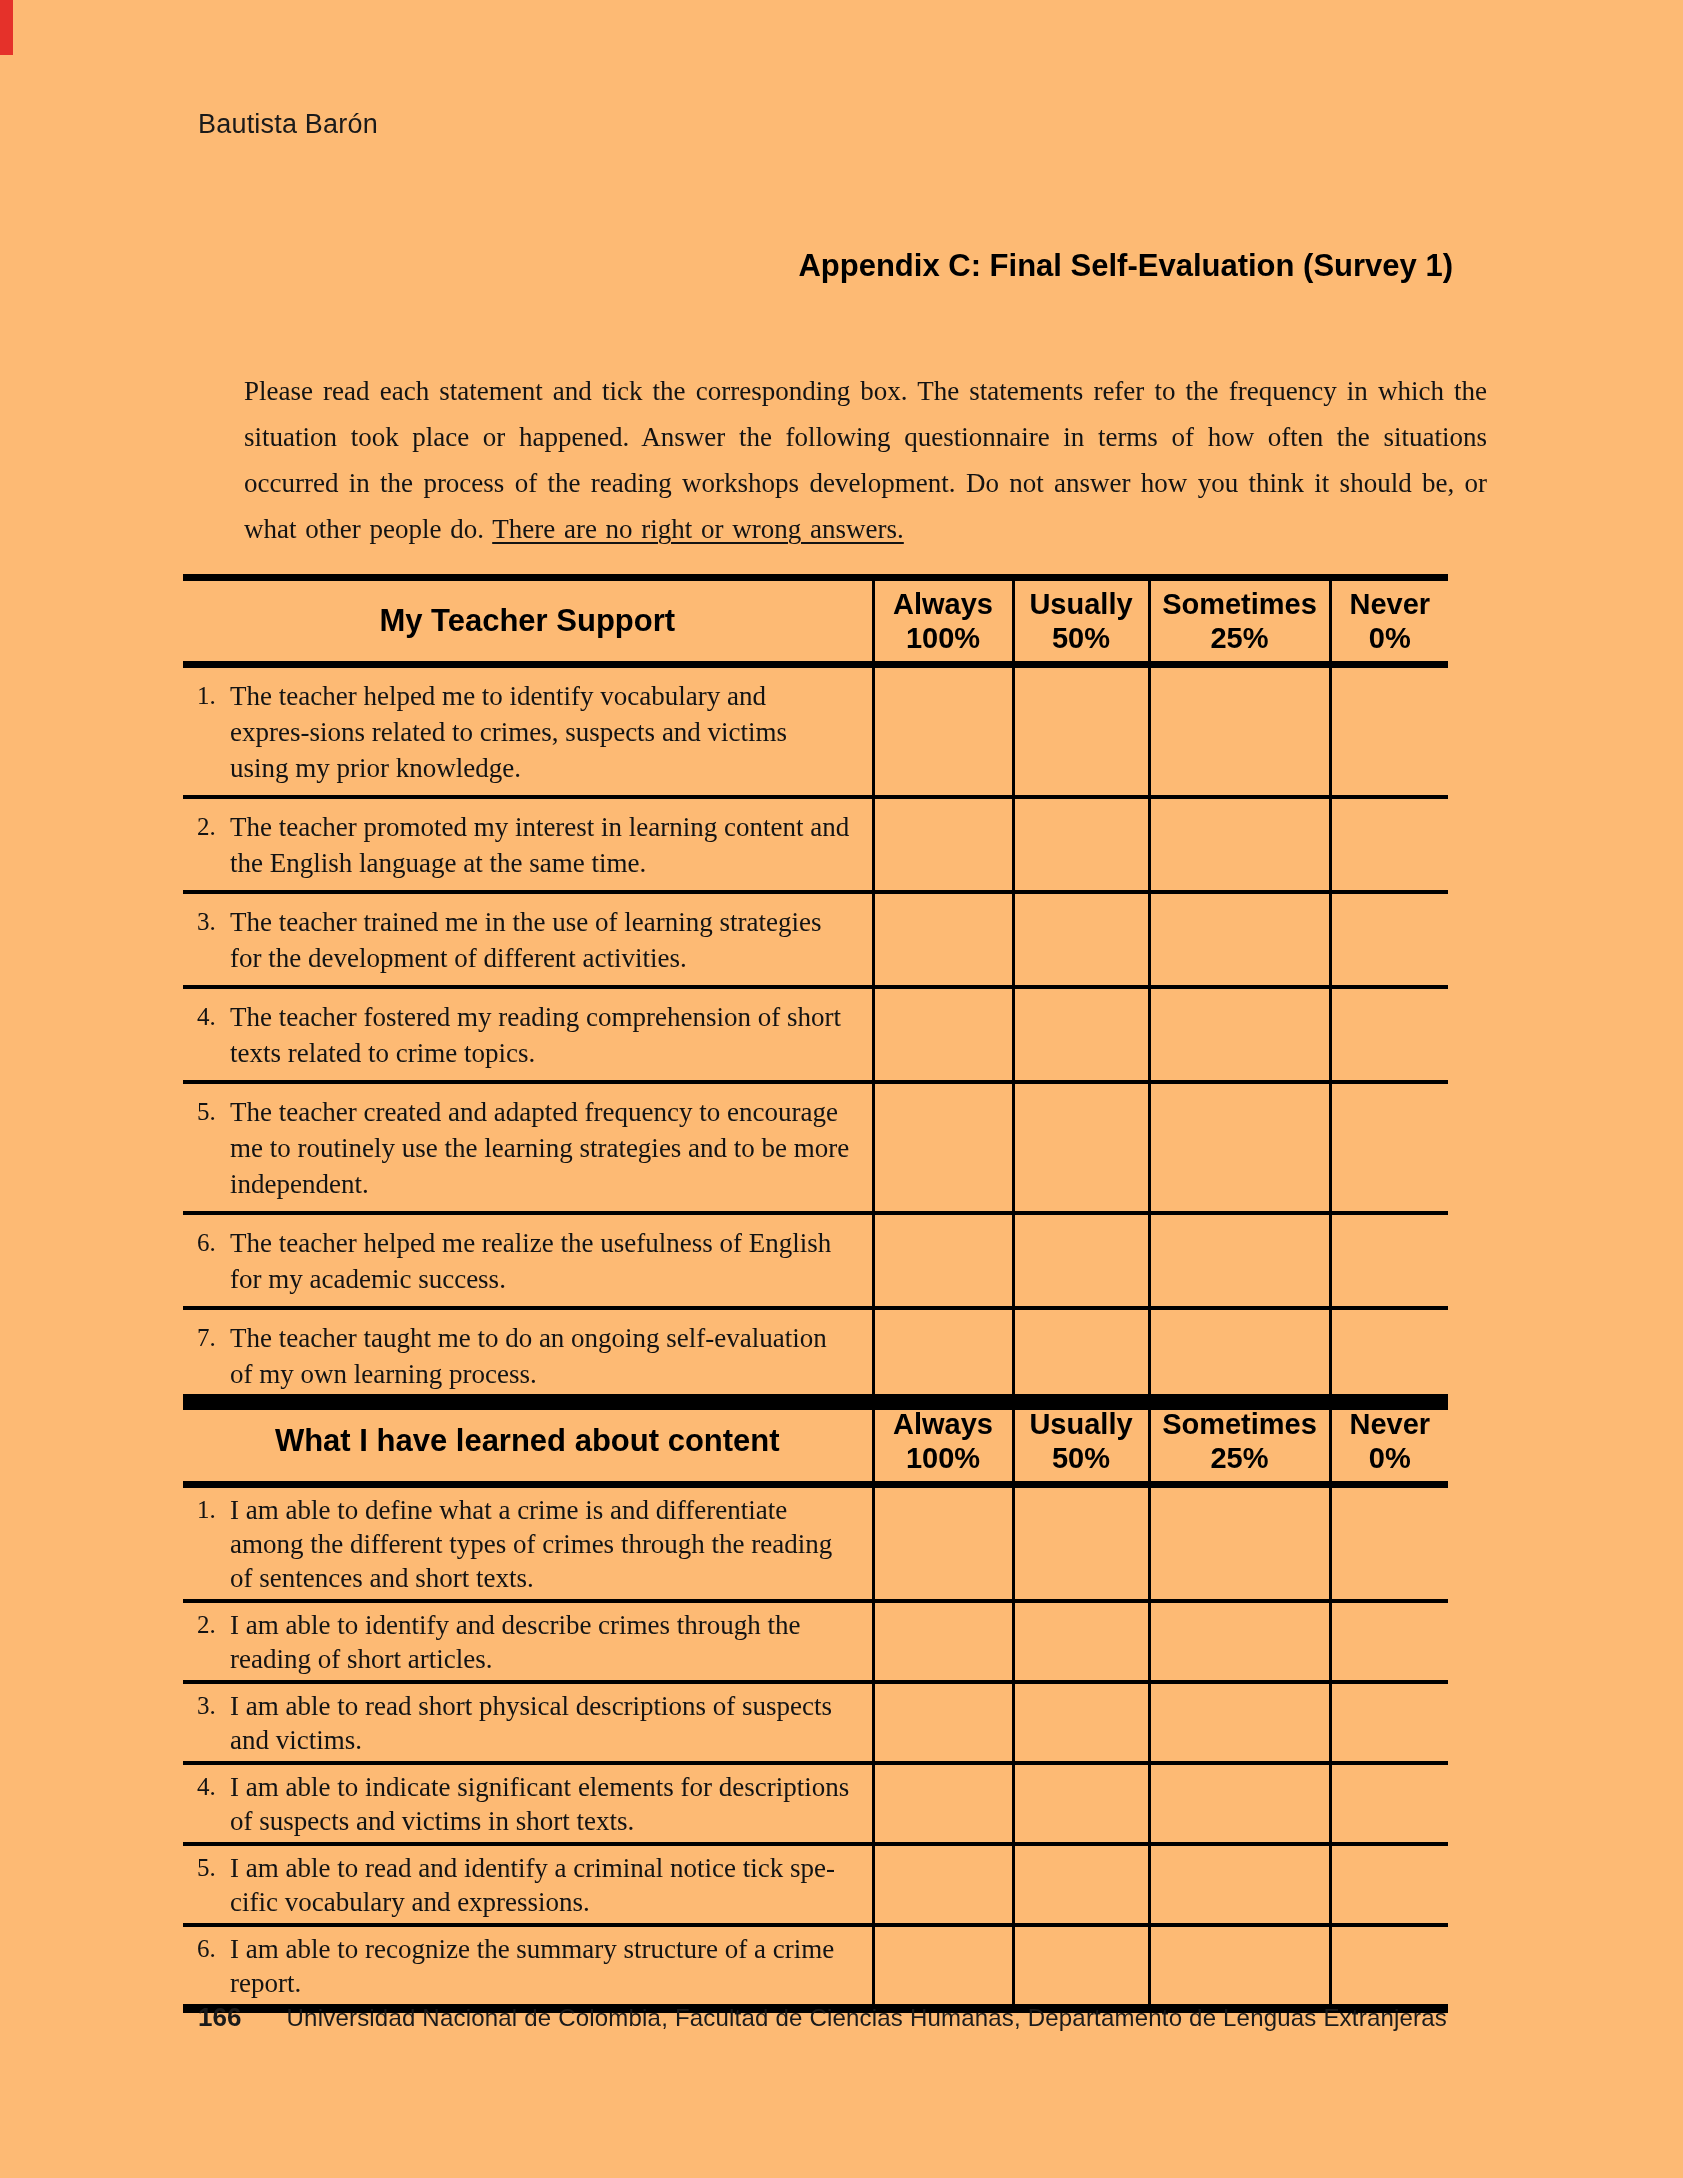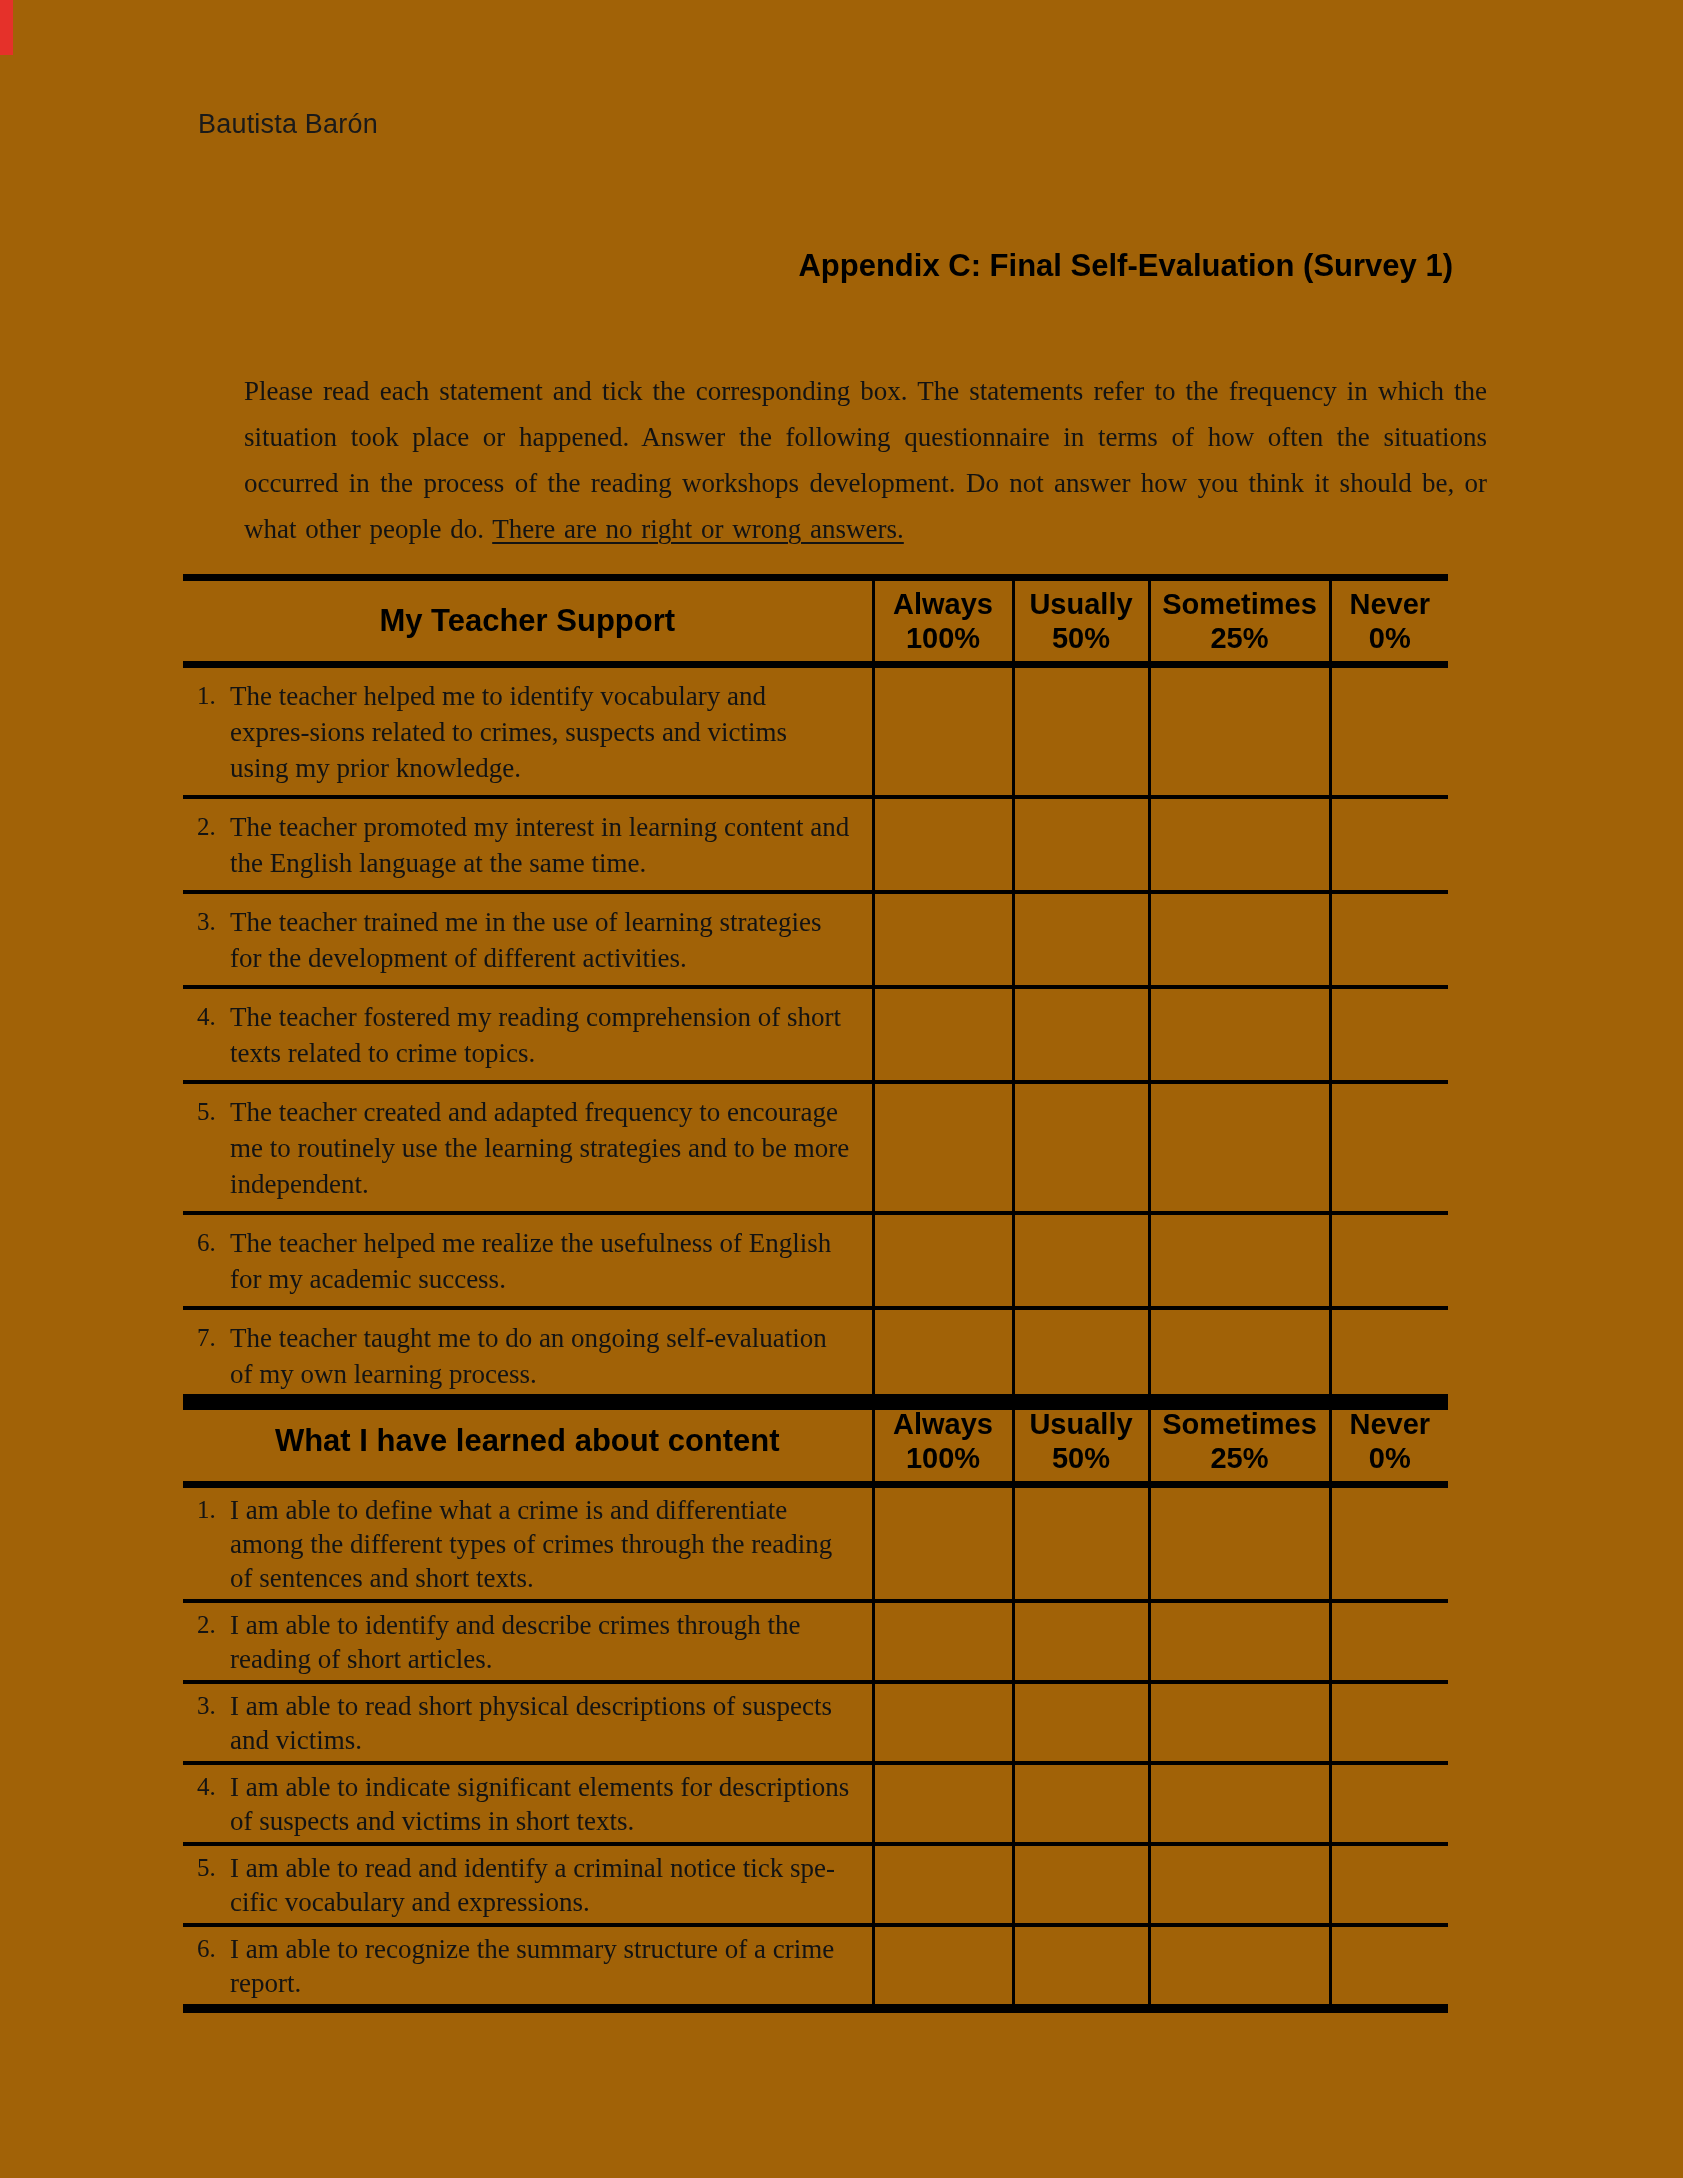--- a/index.html
+++ b/index.html
@@ -1,20 +1,20 @@
 <!DOCTYPE html>
 <html><head>
 <meta charset="utf-8">
 <style>
   html, body { margin: 0; padding: 0; background: #ffffff; }
   .page {
     position: relative;
     width: 1683px;
     height: 2178px;
-    background: #a16207;
+    background: #fdba74;
     color: #111111;
     font-family: "Liberation Serif", serif;
     overflow: hidden;
     text-decoration: underline;
   }
   .red-tab {
     position: absolute;
     left: 0; top: 0;
     width: 13px; height: 55px;
     background: #e5312a;
@@ -336,15 +336,19 @@
             </div>
           </td>
         <td class="box"></td>
         <td class="box"></td>
         <td class="box"></td>
         <td class="box"></td>
       </tr>
     </tbody>
   </table>
 
+  <div class="footer">
+    <span class="page-number">166</span>
+    <span class="institution">Universidad Nacional de Colombia, Facultad de Ciencias Humanas, Departamento de Lenguas Extranjeras</span>
+  </div>
 
 </div>
 
 
 </body></html>

